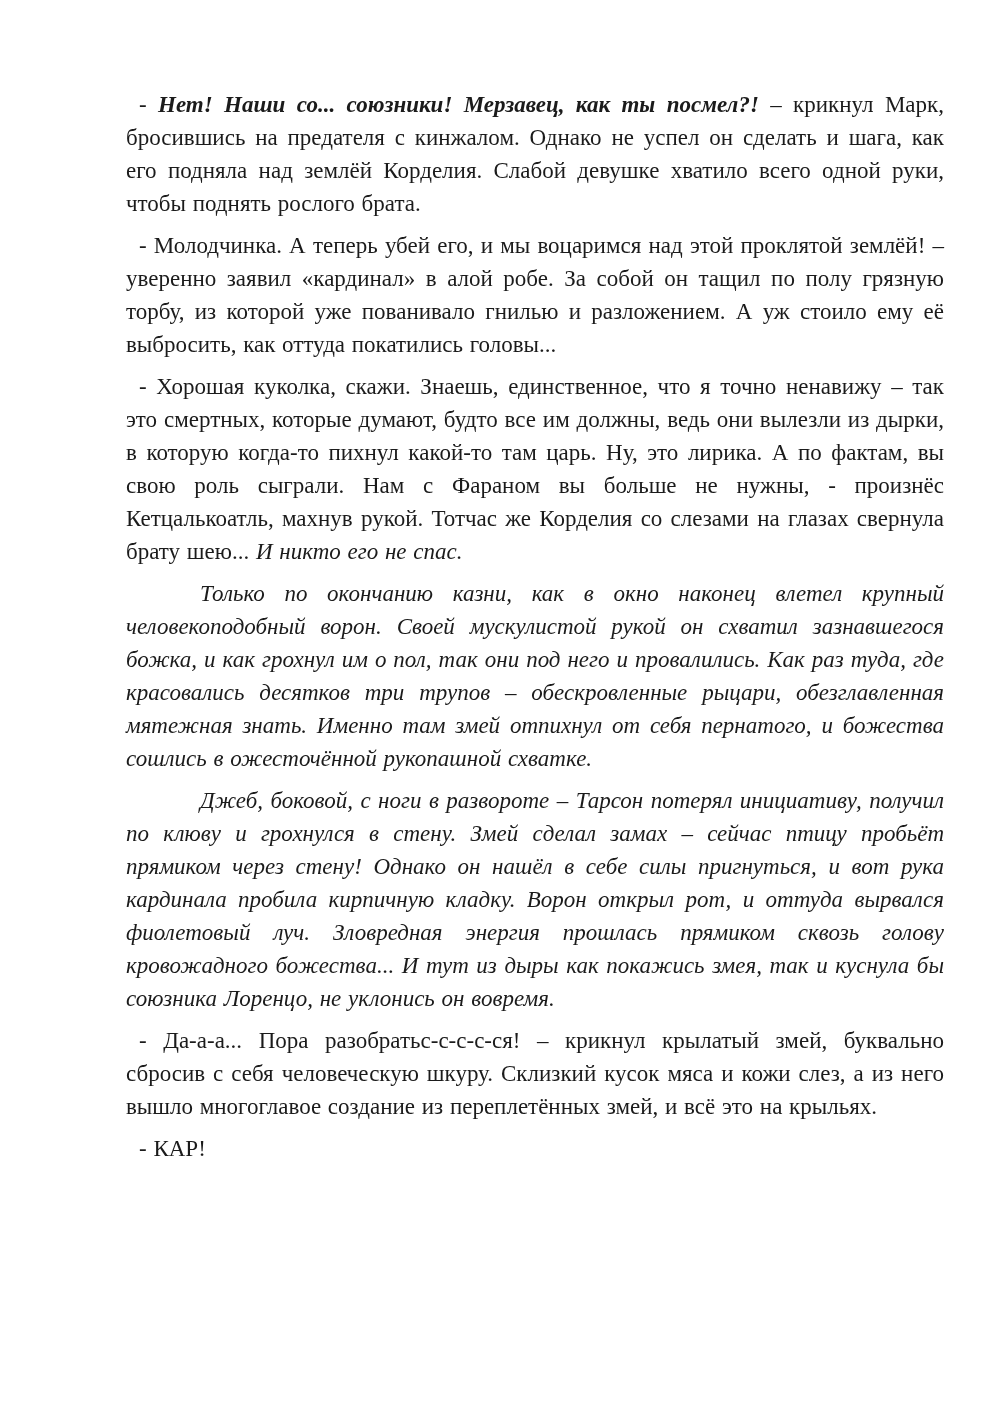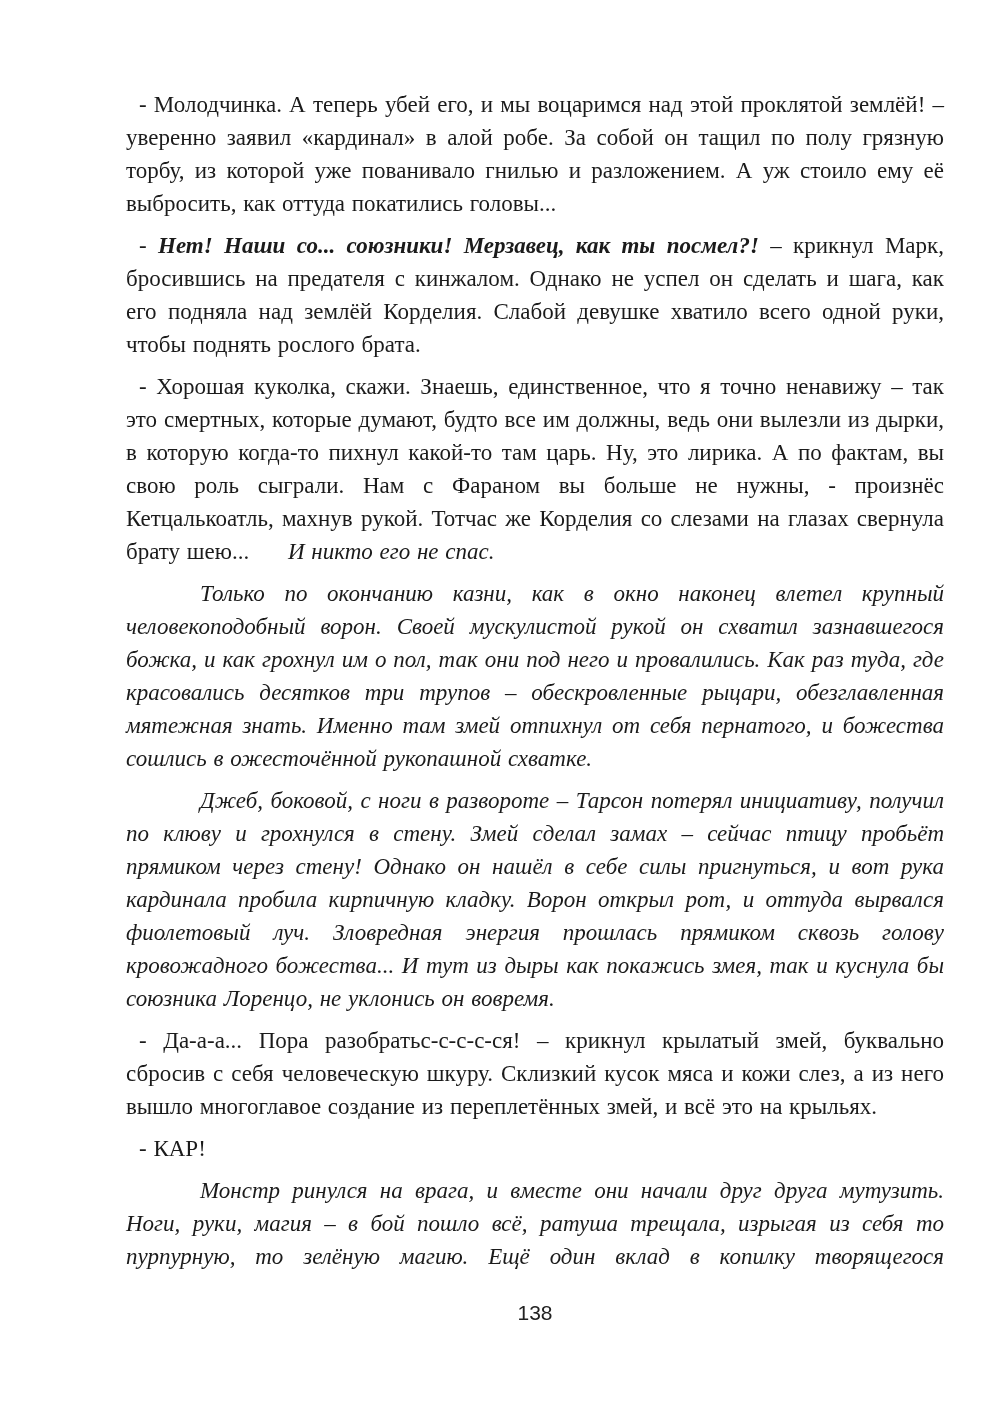--- a/index.html
+++ b/index.html
@@ -27,50 +27,48 @@
     font-size: 23px;
     line-height: 33px;
     text-align: justify;
     text-justify: inter-word;
     word-spacing: 1px;
   }
   .para.dialogue { text-indent: 13px; }
   .para.narrative { text-indent: 74px; font-style: italic; }
   .para.continues { text-align-last: justify; }
   .run-bold-italic { font-weight: bold; font-style: italic; }
-  .run-italic { font-style: italic; margin-left: 32px; }
+  .run-italic { font-style: italic; }
   .page-number {
     position: absolute;
     left: 126px;
     top: 1301px;
     width: 818px;
     text-align: center;
     font-family: "Liberation Sans", "DejaVu Sans", sans-serif;
     font-size: 21px;
     color: #222222;
   }
 </style>
 </head>
 <body>
 
 <main class="page">
   <section class="text-block">
 
+    <p class="para dialogue"><span>- </span><span class="run-bold-italic">Нет! Наши со... союзники! Мерзавец, как ты посмел?!</span><span> – крикнул Марк, бросившись на предателя с кинжалом. Однако не успел он сделать и шага, как его подняла над землёй Корделия. Слабой девушке хватило всего одной руки, чтобы поднять рослого брата.</span></p>
+
     <p class="para dialogue"><span>- Молодчинка. А теперь убей его, и мы воцаримся над этой проклятой землёй! – уверенно заявил «кардинал» в алой робе. За собой он тащил по полу грязную торбу, из которой уже пованивало гнилью и разложением. А уж стоило ему её выбросить, как оттуда покатились головы...</span></p>
-
-    <p class="para dialogue"><span>- </span><span class="run-bold-italic">Нет! Наши со... союзники! Мерзавец, как ты посмел?!</span><span> – крикнул Марк, бросившись на предателя с кинжалом. Однако не успел он сделать и шага, как его подняла над землёй Корделия. Слабой девушке хватило всего одной руки, чтобы поднять рослого брата.</span></p>
 
     <p class="para dialogue"><span>- Хорошая куколка, скажи. Знаешь, единственное, что я точно ненавижу – так это смертных, которые думают, будто все им должны, ведь они вылезли из дырки, в которую когда-то пихнул какой-то там царь. Ну, это лирика. А по фактам, вы свою роль сыграли. Нам с Фараном вы больше не нужны, - произнёс Кетцалькоатль, махнув рукой. Тотчас же Корделия со слезами на глазах свернула брату шею... </span><span class="run-italic">И никто его не спас.</span></p>
 
     <p class="para narrative"><span>Только по окончанию казни, как в окно наконец влетел крупный человекоподобный ворон. Своей мускулистой рукой он схватил зазнавшегося божка, и как грохнул им о пол, так они под него и провалились. Как раз туда, где красовались десятков три трупов – обескровленные рыцари, обезглавленная мятежная знать. Именно там змей отпихнул от себя пернатого, и божества сошлись в ожесточённой рукопашной схватке.</span></p>
 
     <p class="para narrative"><span>Джеб, боковой, с ноги в развороте – Тарсон потерял инициативу, получил по клюву и грохнулся в стену. Змей сделал замах – сейчас птицу пробьёт прямиком через стену! Однако он нашёл в себе силы пригнуться, и вот рука кардинала пробила кирпичную кладку. Ворон открыл рот, и оттуда вырвался фиолетовый луч. Зловредная энергия прошлась прямиком сквозь голову кровожадного божества... И тут из дыры как покажись змея, так и куснула бы союзника Лоренцо, не уклонись он вовремя.</span></p>
 
     <p class="para dialogue"><span>- Да-а-а... Пора разобратьс-с-с-с-ся! – крикнул крылатый змей, буквально сбросив с себя человеческую шкуру. Склизкий кусок мяса и кожи слез, а из него вышло многоглавое создание из переплетённых змей, и всё это на крыльях.</span></p>
 
     <p class="para dialogue"><span>- КАР!</span></p>
 
-    <p class="para narrative continues"><span>Монстр ринулся на врага, и вместе они начали друг друга мутузить. Ноги, руки, магия – в бой пошло всё, ратуша трещала, изрыгая из себя то пурпурную, то зелёную магию. Ещё один вклад в копилку творящегося</span></p>
 
   </section>
 
-  <footer class="page-number">138</footer>
 </main>
 
 </body></html>

